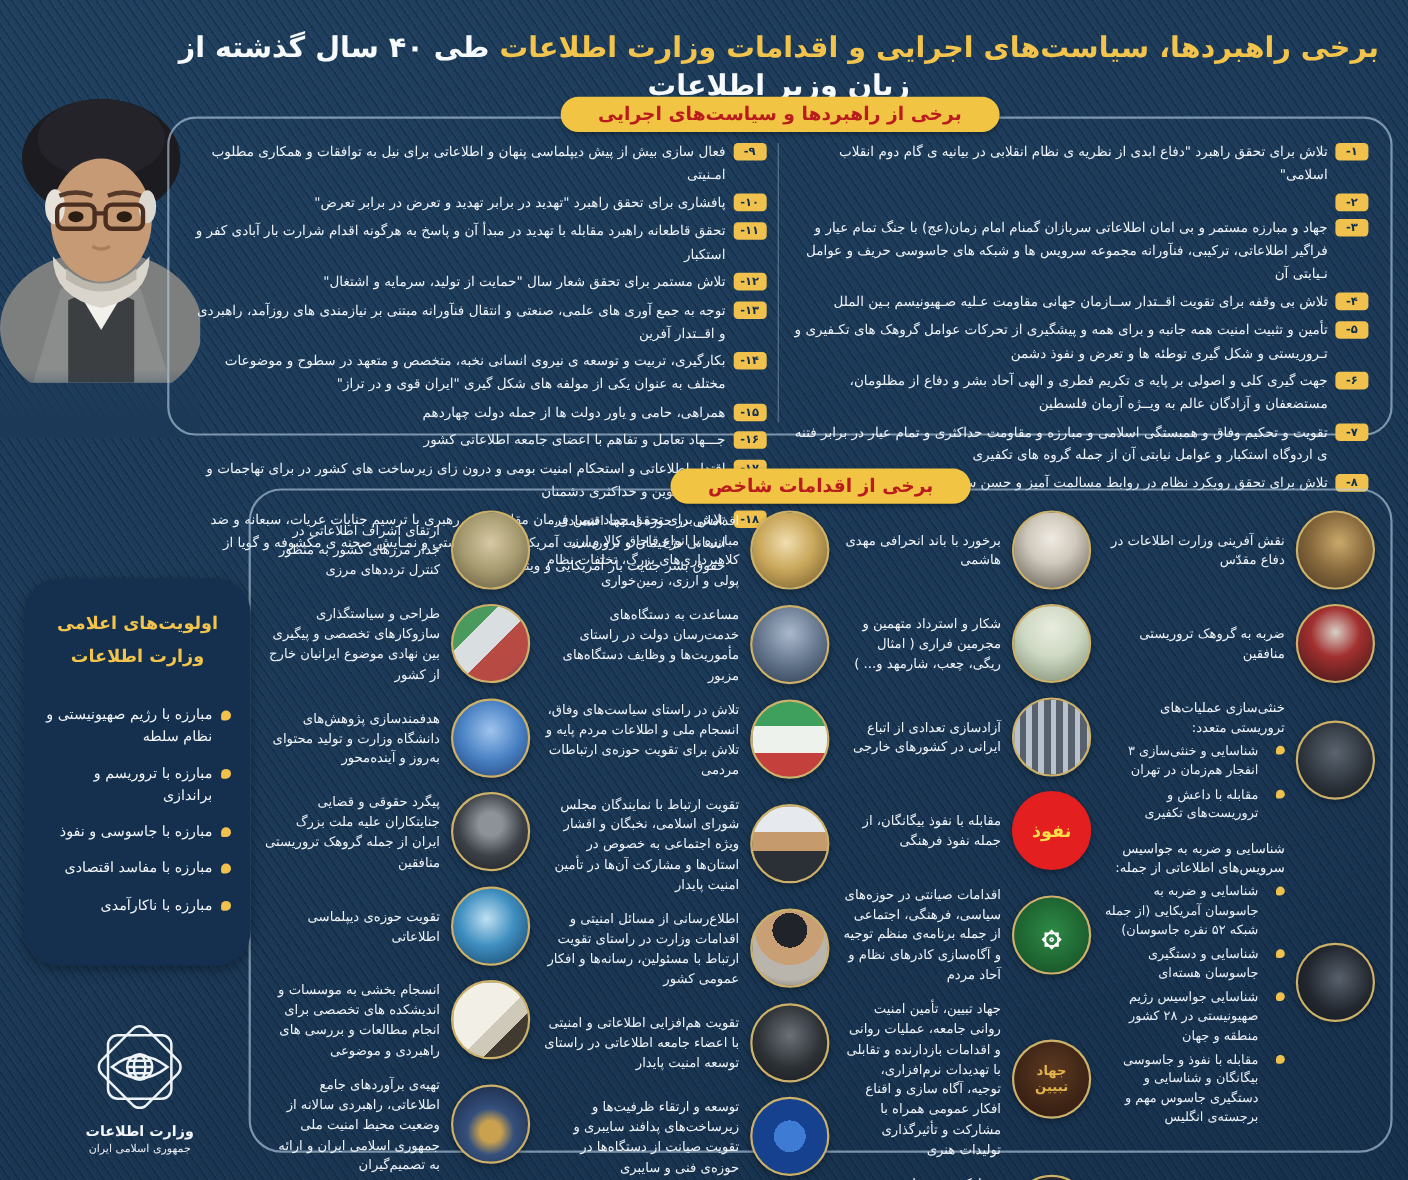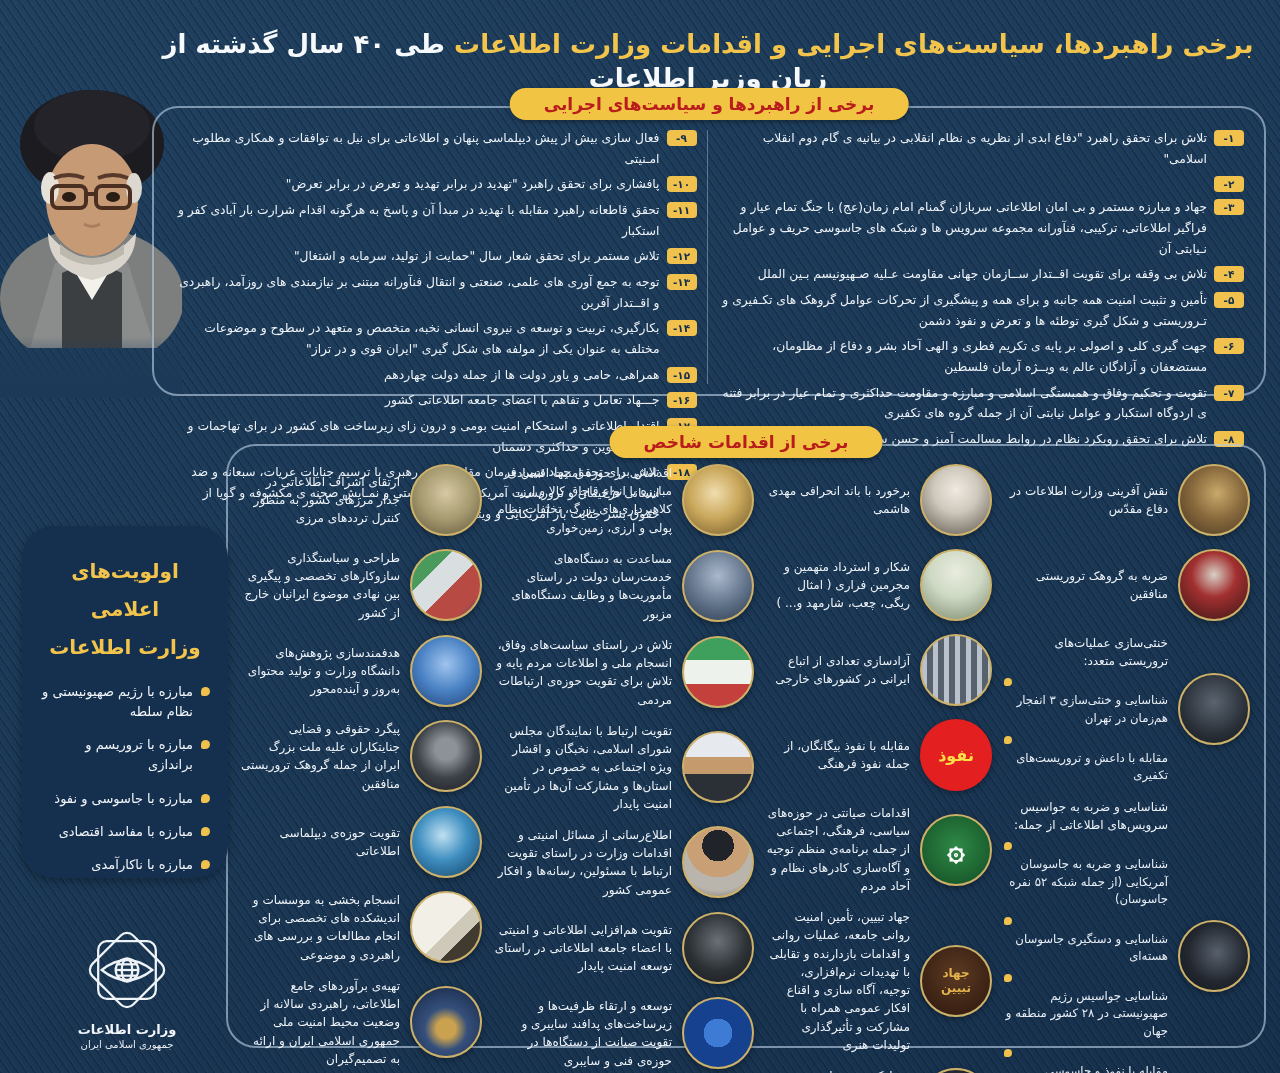--- a/index.html
+++ b/index.html
@@ -39,21 +39,21 @@
   .grid{display:flex;height:100%;box-sizing:border-box;padding:18px 10px 10px 8px;gap:4px;}
   .gcol{display:flex;flex-direction:column;gap:13px;padding:0 4px;}
   .gcol0{width:246px;} .gcol1{width:226px;} .gcol2{width:260px;} .gcol3{flex:1;}
   .gitem{display:flex;align-items:center;gap:10px;}
   .circle{flex:none;width:68px;height:68px;border-radius:50%;border:2px solid #cdb169;
     display:flex;align-items:center;justify-content:center;text-align:center;overflow:hidden;
     box-shadow:0 2px 6px rgba(0,0,0,0.35);}
   .capblock{flex:1;min-width:0;}
   .cap{font-size:12px;line-height:1.52;color:#eef3f8;text-align:right;}
   ul.bullets{list-style:none;margin:4px 0 0;padding:0;}
-  li.bitem{display:flex;align-items:flex-end;gap:6px;margin-top:4px;flex-direction:column;}
+  li.bitem{display:flex;align-items:flex-start;gap:16px;margin-top:4px;}
   .dot{flex:none;width:8px;height:8px;border-radius:50% 50% 50% 2px;background:#f0c24d;margin-top:4px;}
   .btext{font-size:11.7px;line-height:1.5;color:#e9eff6;text-align:right;}
   .photo-text{font-weight:bold;}
   
   .ph-war{background:radial-gradient(circle at 55% 40%,#c9a96a 0%,#8a6b3e 45%,#45341f 100%);}
   .ph-mek{background:radial-gradient(circle at 50% 35%,#d8d0c6 0%,#a23030 40%,#3a1515 100%);}
   .ph-terror{background:radial-gradient(circle at 50% 40%,#5a6470 0%,#2a3038 60%,#14181d 100%);}
   .ph-handcuff{background:radial-gradient(circle at 55% 45%,#57606c 0%,#232830 55%,#101318 100%);}
   .ph-bwportrait{background:radial-gradient(circle at 50% 35%,#efeae2 0%,#cfc8bc 40%,#5a554c 100%);}
   .ph-rigi{background:radial-gradient(circle at 50% 30%,#e9ecdf 0%,#cdd8c2 45%,#7c8a70 100%);}
@@ -75,21 +75,21 @@
   .ph-soldier{background:radial-gradient(circle at 50% 40%,#d6c9a4 0%,#a5996f 50%,#5f563a 100%);}
   .ph-diaspora{background:linear-gradient(135deg,#4a9a5e 0 30%,#d9dee0 30% 55%,#b84a44 55% 80%,#3c5068 100%);}
   .ph-research{background:radial-gradient(circle at 50% 40%,#9fc4ee 0%,#4a82c4 50%,#1d3f74 100%);}
   .ph-pursuit{background:radial-gradient(circle at 50% 40%,#8c9298 0 20%,#3c4148 55%,#1a1d21 100%);}
   .ph-globe{background:radial-gradient(circle at 45% 40%,#bfe0f2 0%,#3f8fc0 45%,#123d63 100%);}
   .ph-writing{background:linear-gradient(135deg,#f2efe6 0 55%,#cfc9ba 55% 70%,#403a30 70% 100%);}
   .ph-nightcity{background:radial-gradient(circle at 50% 60%,#caa14f 0 18%,#35507c 40%,#15233f 100%);}
   
   .sidebar{position:absolute;left:22px;top:526px;width:206px;height:352px;background:#14304e;
     border-radius:32px;box-sizing:border-box;padding:26px 18px 14px;box-shadow:0 3px 10px rgba(0,0,0,0.3);}
-  .sb-title{color:#f2c44c;font-weight:bold;font-size:20px;text-align:center;line-height:1.9;margin-bottom:16px;}
+  .sb-title{color:#f2c44c;font-weight:bold;font-size:16px;text-align:center;line-height:1.9;margin-bottom:28px;}
   ul.sb-list{list-style:none;margin:0;padding:0;}
   li.sb-item{display:flex;align-items:flex-start;gap:8px;margin-bottom:13px;}
   .sb-dot{flex:none;width:9px;height:9px;border-radius:50% 50% 50% 2px;background:#f0c24d;margin-top:5px;}
   .sb-text{font-size:13px;line-height:1.55;color:#f2f6fa;text-align:right;}
   
   .logo{position:absolute;left:52px;top:922px;width:150px;text-align:center;}
   .logo-lines{color:#f2f6fa;margin-top:4px;}
   .logo-l1{font-size:13px;font-weight:bold;letter-spacing:0.5px;}
   .logo-l2{font-size:10px;opacity:0.95;margin-top:2px;}
 </style>

